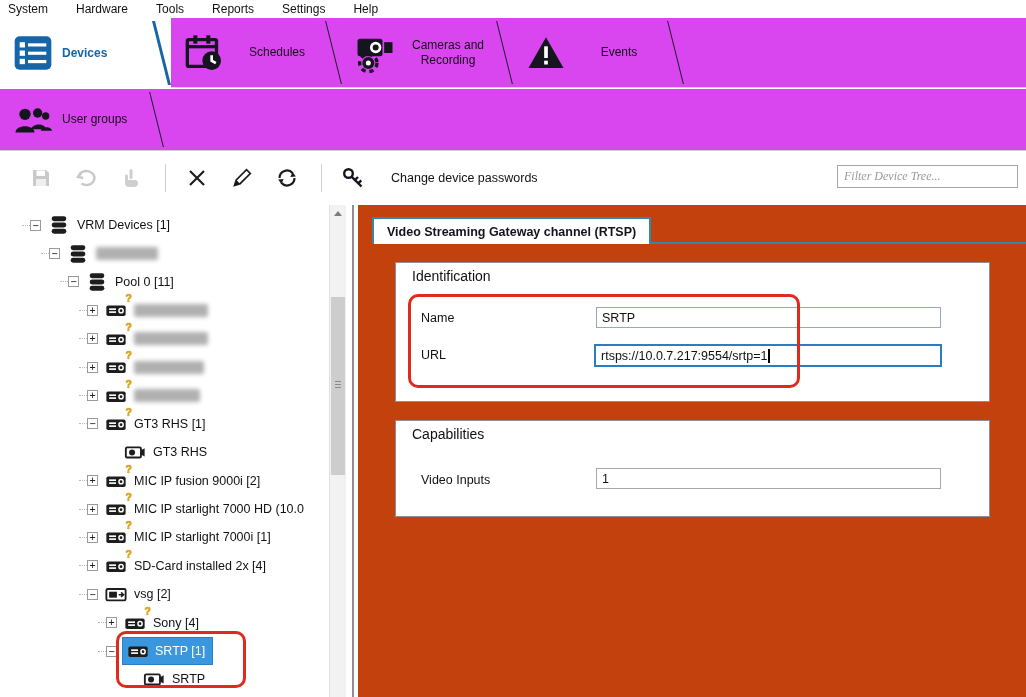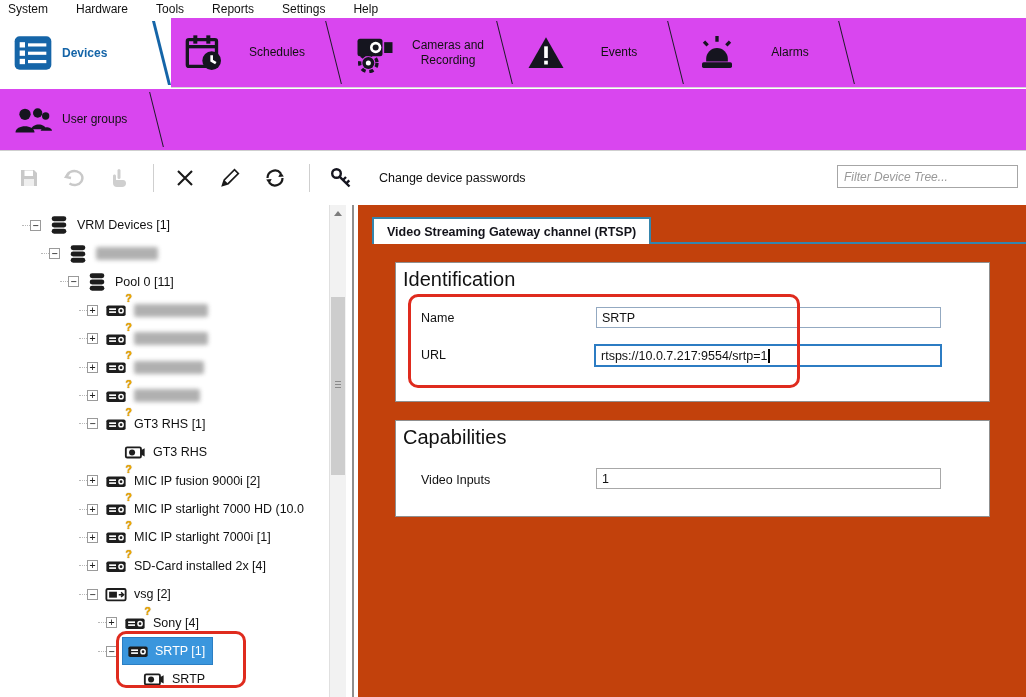--- a/index.html
+++ b/index.html
@@ -23,27 +23,27 @@
   .navtab .tsep{position:absolute;right:8px;top:3px;bottom:3px;width:0;
                 border-right:1.6px solid #1b1b26;transform:skewX(14deg)}
   .navtab.active{background:#fff;z-index:2;margin-bottom:-1px}
   .navtab.active .tlabel{color:#1565a8;font-weight:bold;text-align:left;width:auto}
   .navtab.active .tsep{border-right:3px solid #1565a8}
   #row2 .navtab{width:165px}
   #row2 .tlabel{width:auto;text-align:left}
 
   
   .toolbar{position:absolute;left:0;top:151px;width:100%;height:54px;display:flex;align-items:center;
-           padding-left:14px;background:#fff}
+           padding-left:26px;background:#fff}
   .tbtn{width:30px;height:30px;display:flex;align-items:center;justify-content:center;margin-right:15px;flex:0 0 auto}
   .tbtn svg{width:24px;height:24px}
   .tsep2{width:0;border-left:1px solid #cfcfcf;height:28px;margin:0 16px 0 4px}
   .tb-label{font-size:12.5px;margin-left:8px;color:#111}
   .filter{position:absolute;right:8px;top:14px;width:181px;height:23px;border:1px solid #a6a6a6;
-          font-size:12px;padding:0 6px;font-family:Liberation Sans, sans-serif;color:#333}
+          font-size:12px;padding:0 6px;font-family:Liberation Serif, serif;color:#333}
   .filter::placeholder{font-style:italic;color:#999}
 
   
   .tree-panel{position:absolute;left:0;top:205px;width:346px;bottom:0;overflow:hidden;background:#fff}
   .vsplit{position:absolute;left:352px;top:205px;bottom:0;width:2px;background:#8f8f8f}
   .detail{position:absolute;left:358px;top:205px;right:0;bottom:0;background:#c2410c}
 
   
   .tree-rows{position:absolute;left:0;top:6px;right:17px}
   .trow{height:28.4px;display:flex;align-items:center;font-size:12.5px;white-space:nowrap;padding-left:22px}
@@ -70,21 +70,21 @@
   .vs-grip{position:absolute;left:4px;right:4px;top:50%;margin-top:-5px;height:9px;
            background:repeating-linear-gradient(to bottom,#8a8a8a 0 1px,transparent 1px 3px)}
 
   
   .dtab{position:absolute;left:14px;top:12px;height:27px;padding:0 13px;border:2px solid #3585ad;border-bottom:none;
         background:#fff;z-index:2;display:flex;align-items:center;font-weight:bold;font-size:12.5px;color:#13131a}
   .dline{position:absolute;left:14px;right:0;top:37px;border-top:2px solid #3585ad}
   .gbox{position:absolute;left:37px;width:595px;border:1px solid #8f8f8f;background:#fff}
   #gident{top:57px;height:140px}
   #gcap{top:215px;height:97px}
-  .gtitle{position:absolute;left:7px;top:5px;font-size:20px;color:#111}
+  .gtitle{position:absolute;left:16px;top:5px;font-size:14px;color:#111}
   .flabel{position:absolute;left:25px;font-size:12.5px;color:#111}
   .fin{position:absolute;left:200px;width:345px;height:21px;border:1px solid #93a9c1;font-size:12.5px;
        display:flex;align-items:center;padding:0 5px;background:#fff;color:#111}
   .fin.url{border:2px solid #2c7cc3;height:23px}
   .caret{display:inline-block;width:1.4px;height:14px;background:#000;margin-left:1px}
 
   
   .ann{position:absolute;border:3px solid #df2b1e;border-radius:10px;pointer-events:none;z-index:6}
   #ann-form{left:408px;top:294px;width:392px;height:94px}
   #ann-tree{left:116px;top:631px;width:130px;height:57px}
@@ -238,27 +238,20 @@
     <span class="tlabel">Cameras and Recording</span>
     <span class="tsep"></span>
   </div>
   <div class="navtab">
     <span class="ticonbox"><svg viewBox="0 0 24 24">
           <use href="#i-tab-events"></use>
         </svg></span>
     <span class="tlabel">Events</span>
     <span class="tsep"></span>
   </div>
-  <div class="navtab">
-    <span class="ticonbox"><svg viewBox="0 0 24 24">
-          <use href="#i-tab-alarms"></use>
-        </svg></span>
-    <span class="tlabel">Alarms</span>
-    <span class="tsep"></span>
-  </div>
 </div>
 
 <div class="tabrow" id="row2">
   <div class="navtab">
     <span class="ticonbox"><svg viewBox="0 0 24 24">
           <use href="#i-tab-users"></use>
         </svg></span>
     <span class="tlabel">User groups</span>
     <span class="tsep"></span>
   </div>

